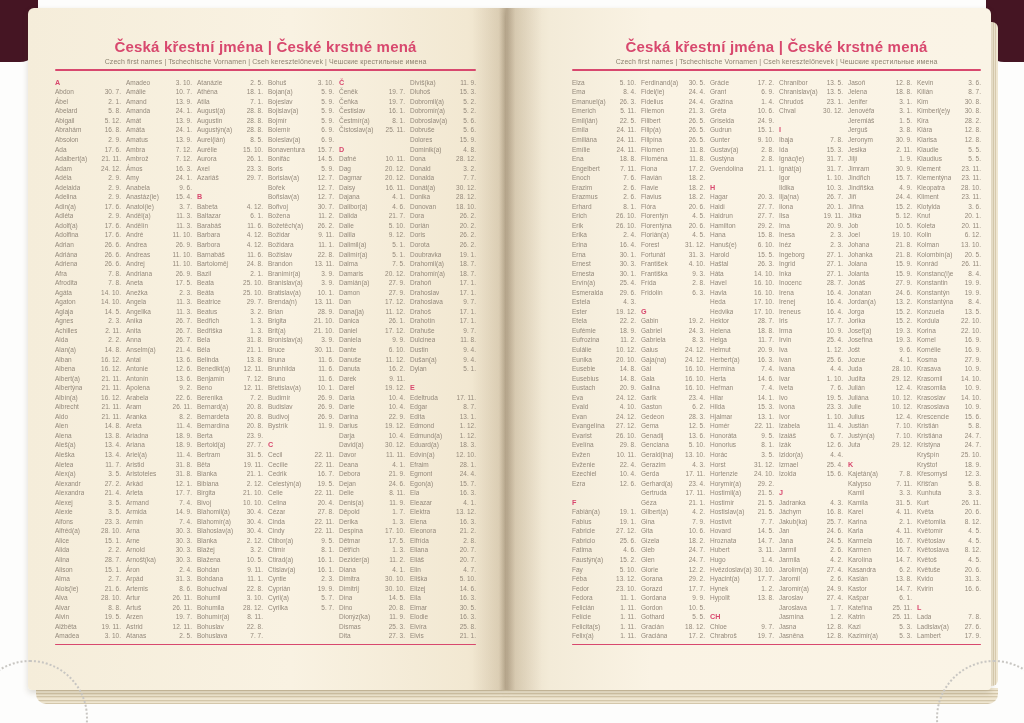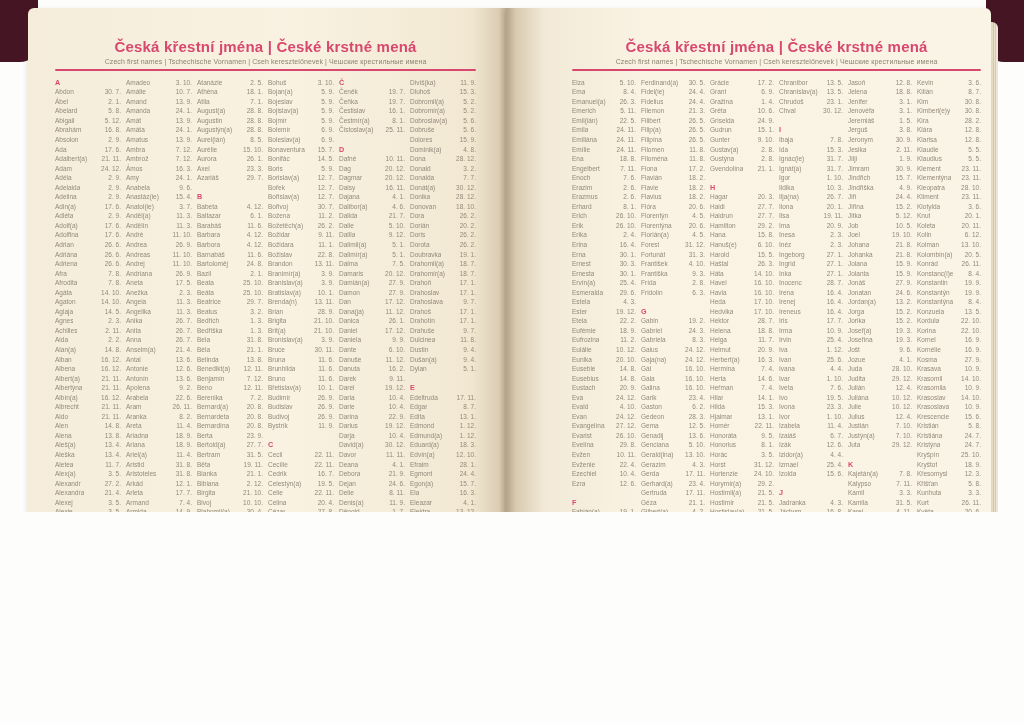--- a/index.html
+++ b/index.html
@@ -3,21 +3,21 @@
 <meta charset="utf-8">
 <style>
   :root{
     --pink:#d8486e;
     --ink:#94897b;
     --cream:#f8f1e1;
   }
   *{margin:0;padding:0;box-sizing:border-box;}
   html,body{width:1024px;height:723px;}
   body{font-family:"Liberation Sans",sans-serif;background:#fdfdfc;overflow:hidden;}
-  #stage{position:relative;width:1024px;height:512px;overflow:hidden;background:#fdfdfc;}
+  #stage{position:relative;width:1024px;height:723px;overflow:hidden;background:#fdfdfc;}
 
   
   .cover-corner{position:absolute;top:0;width:38px;height:62px;background:#451523;}
   .cover-corner.tl{left:0;border-radius:0 0 18px 0;}
   .cover-corner.tr{right:0;border-radius:0 0 0 18px;}
 
   
   .page-stack{position:absolute;left:36px;right:26px;top:688px;height:16px;
     background:repeating-linear-gradient(180deg,#efe6d1 0 1.6px,#d4c7aa 1.6px 2.6px,#e6dcc4 2.6px 3.4px);
     border-radius:0 0 10px 10px;}

